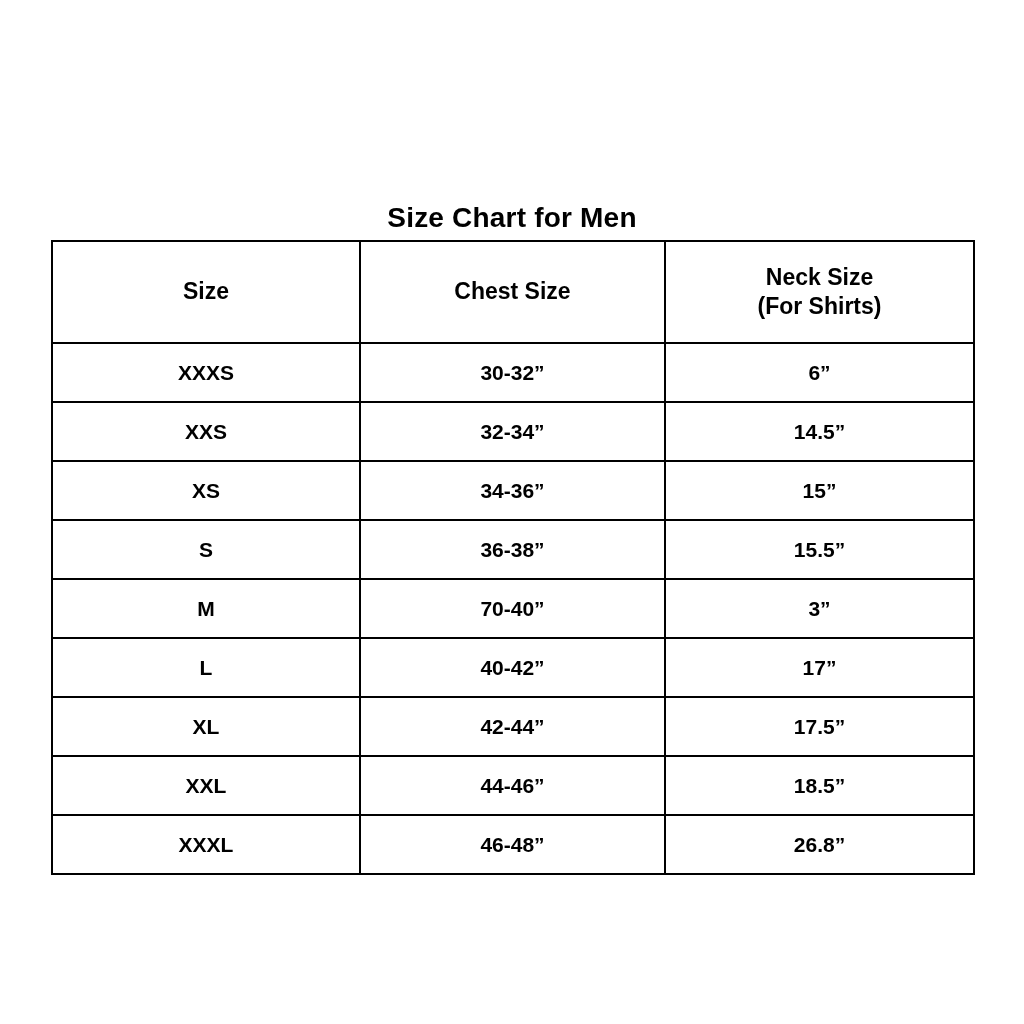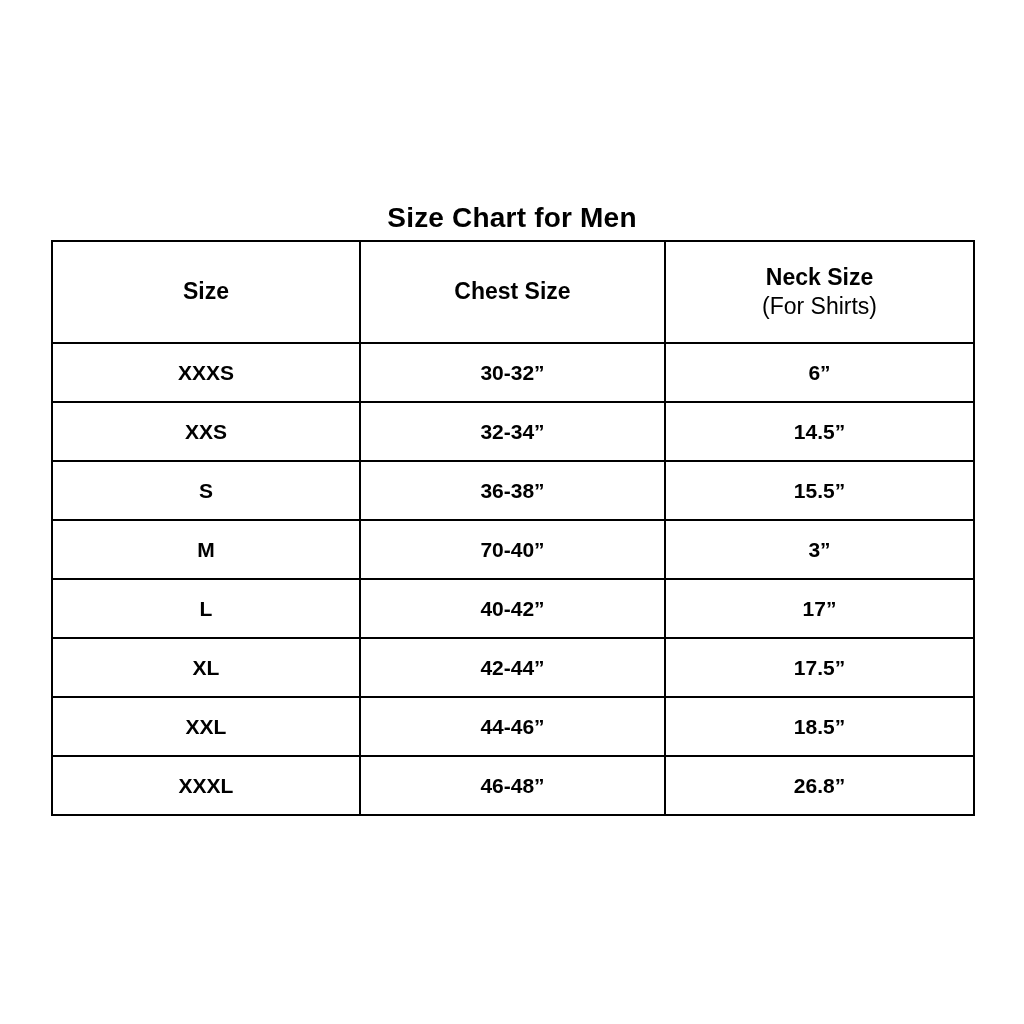--- a/index.html
+++ b/index.html
@@ -60,21 +60,21 @@
     font-size: 21px;
     height: 53px;
     padding: 2px 10px;
   }
   col.c-size { width: 308px; }
   col.c-chest { width: 305px; }
   col.c-neck { width: 309px; }
   .th-sub {
     display: block;
     font-size: 23px;
-    font-weight: normal;
+    font-weight: bold;
   }
 </style>
 </head>
 <body>
 
 <div class="page">
 
   <div class="chart-title">Size Chart for Men</div>
 
   <div class="table-wrap">
@@ -103,20 +103,25 @@
           <td>XXXS</td>
           <td>30-32”</td>
           <td>6”</td>
         </tr>
         <tr>
           <td>XXS</td>
           <td>32-34”</td>
           <td>14.5”</td>
         </tr>
         <tr>
+          <td>XS</td>
+          <td>34-36”</td>
+          <td>15”</td>
+        </tr>
+        <tr>
           <td>S</td>
           <td>36-38”</td>
           <td>15.5”</td>
         </tr>
         <tr>
           <td>M</td>
           <td>70-40”</td>
           <td>3”</td>
         </tr>
         <tr>

